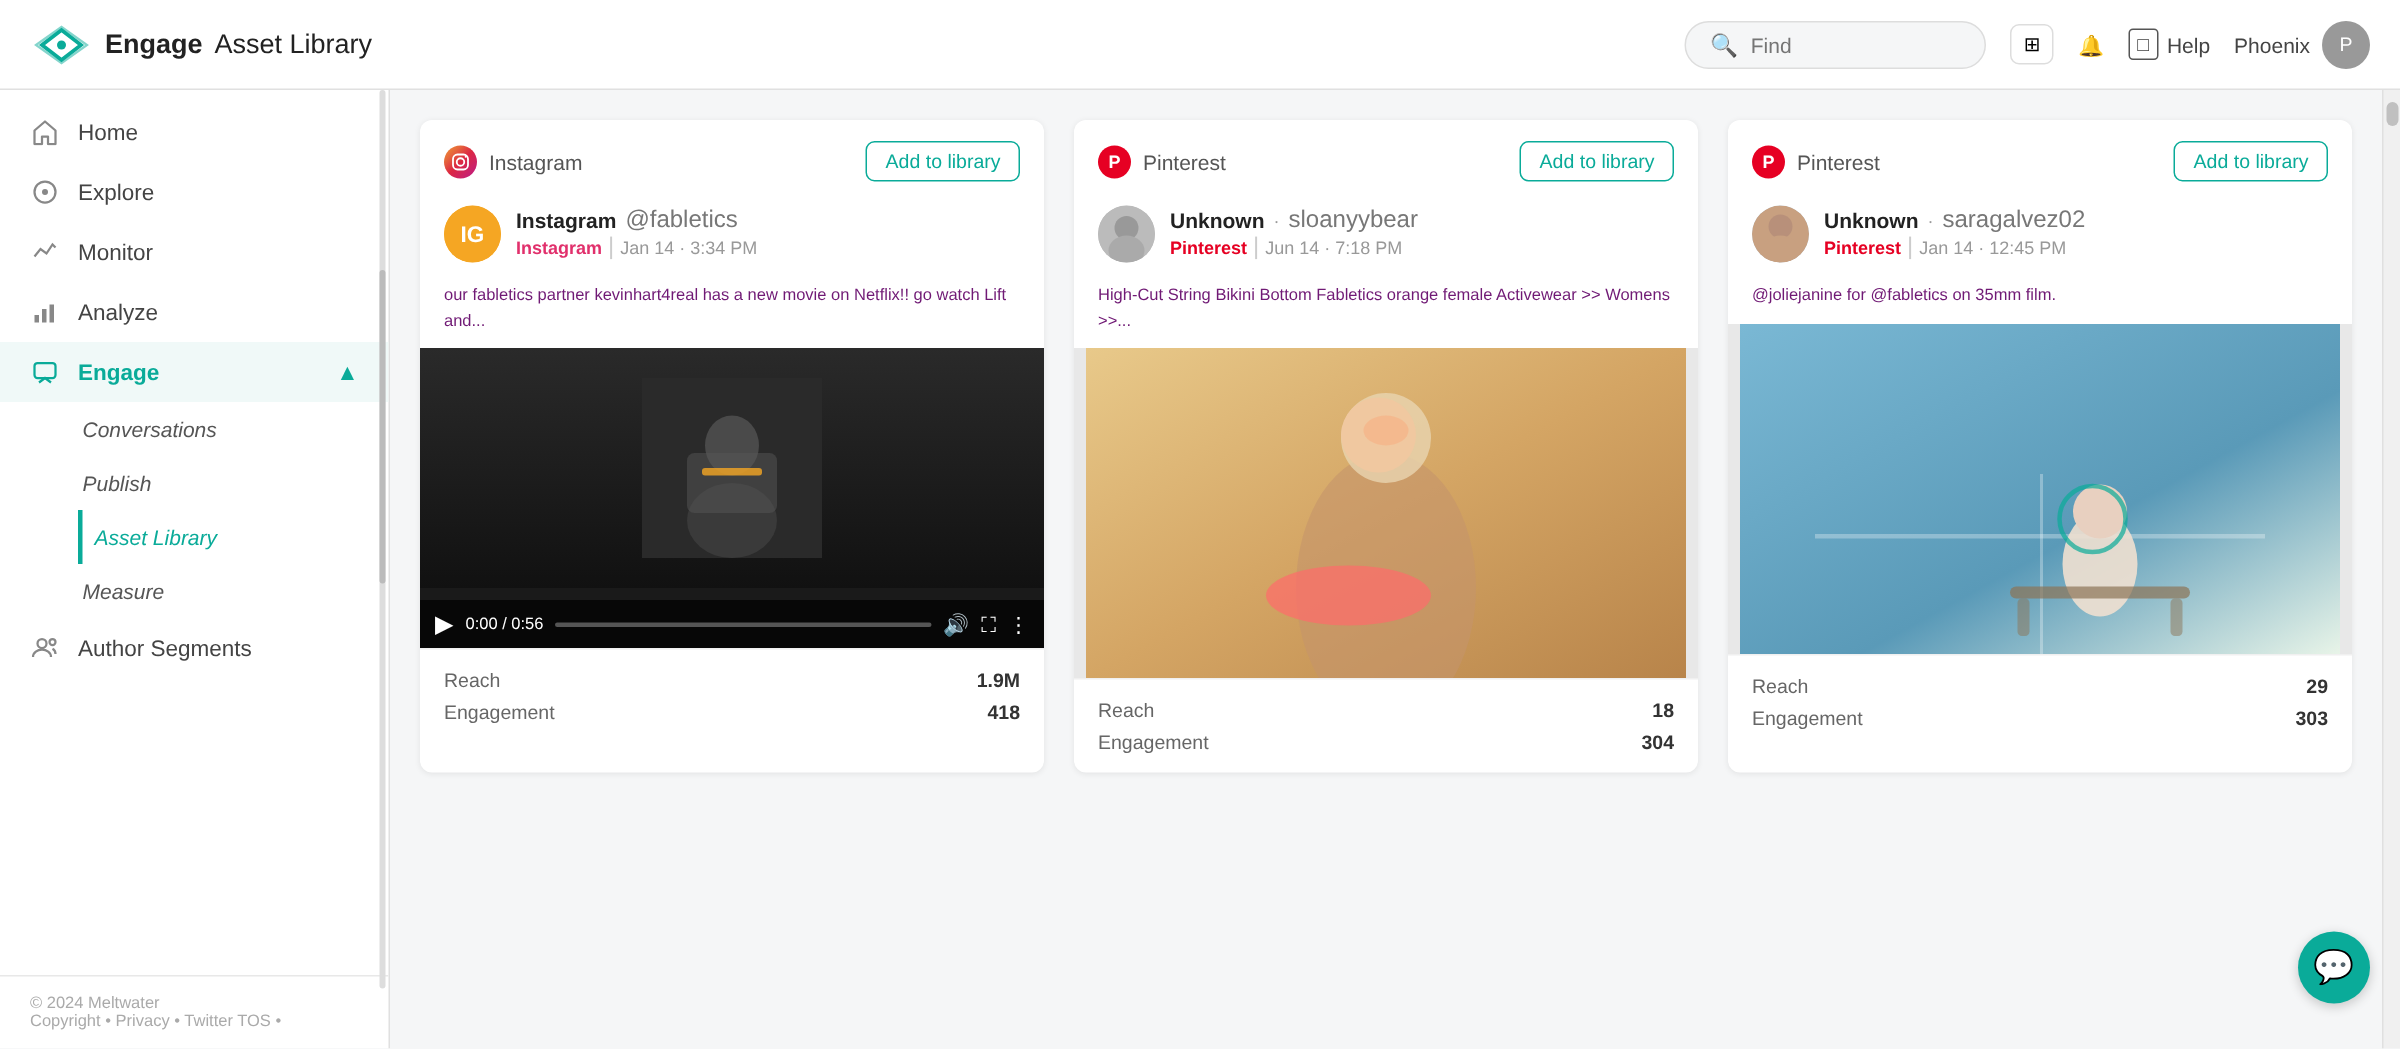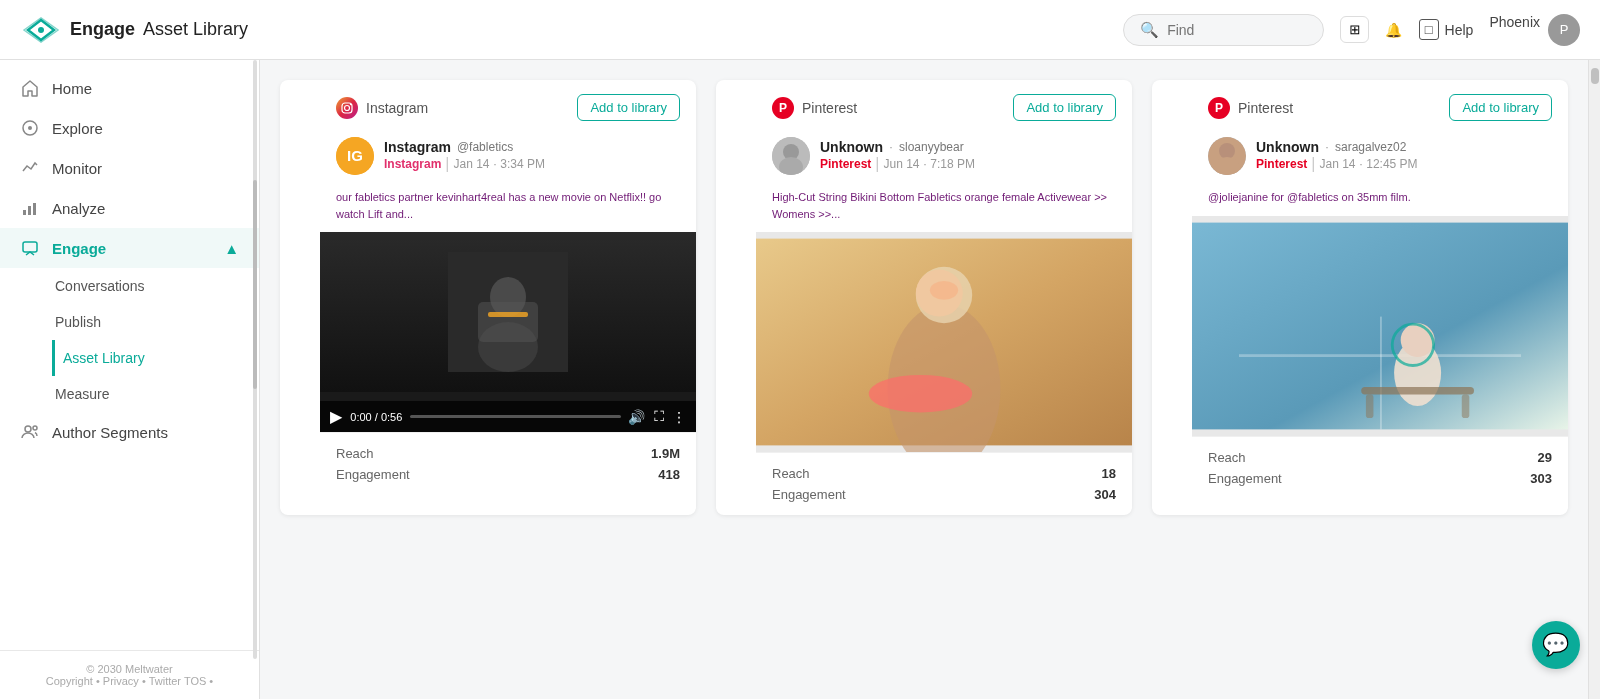--- a/index.html
+++ b/index.html
@@ -16,42 +16,42 @@
     .logo-title { font-size: 18px; color: #222; font-weight: 400; }
     .topnav-search {
       display: flex; align-items: center; gap: 8px;
       background: #f5f6f7; border: 1px solid #ddd; border-radius: 20px;
       padding: 6px 16px; min-width: 200px; margin-left: auto;
     }
     .topnav-search input { border: none; background: transparent; outline: none; font-size: 14px; color: #4d7c0f; width: 140px; }
     .topnav-actions { display: flex; align-items: center; gap: 16px; }
     .topnav-grid-btn { background: none; border: 1px solid #ddd; border-radius: 6px; padding: 5px 8px; cursor: pointer; }
     .topnav-notif, .topnav-help { background: none; border: none; cursor: pointer; display: flex; align-items: center; gap: 6px; font-size: 14px; color: #444; }
-    .topnav-user { display: flex; gap: 8px; cursor: pointer; }
+    .topnav-user { display: flex; align-items: center; gap: 8px; cursor: pointer; }
     .avatar-circle { width: 32px; height: 32px; border-radius: 50%; background: #999; display: flex; align-items: center; justify-content: center; color: #fff; font-size: 13px; }
 
     
     .body-layout { display: flex; flex: 1; overflow: hidden; }
 
     
     .sidebar {
       width: 260px; flex-shrink: 0; background: #fff;
       border-right: 1px solid #e0e0e0; display: flex; flex-direction: column;
-      overflow: hidden; position: relative; text-align: center;
+      overflow: hidden; position: relative;
     }
     .sidebar-scroll { flex: 1; overflow-y: auto; padding: 8px 0; }
     .sidebar-scroll::-webkit-scrollbar { width: 6px; }
     .sidebar-scroll::-webkit-scrollbar-thumb { background: #ccc; border-radius: 3px; }
     .sidebar-item {
       display: flex; align-items: center; gap: 12px;
       padding: 10px 20px; cursor: pointer; font-size: 15px; color: #444;
       border-radius: 0; transition: background 0.15s;
     }
     .sidebar-item-icon { width: 20px; height: 20px; display: flex; align-items: center; justify-content: center; flex-shrink: 0; }
-    .sidebar-sub { padding-left: 52px; }
+    .sidebar-sub { padding-left: 52px; font-style: italic; }
     .sidebar-sub-item {
       display: flex; align-items: center; padding: 10px 0 10px 0;
       font-size: 14px; color: #555; cursor: pointer; border-left: 3px solid transparent;
     }
     .sidebar-sub-item.active { color: #0aab99; border-left: 3px solid #0aab99; padding-left: 8px; }
     .sidebar-engage-header {
       display: flex; align-items: center; justify-content: space-between;
       padding: 10px 20px; cursor: pointer; font-size: 15px; color: #0aab99; background: #f0f9f8;
     }
     .sidebar-footer { padding: 12px 20px; font-size: 11px; color: #aaa; border-top: 1px solid #e8e8e8; }
@@ -62,21 +62,21 @@
     .main-content::-webkit-scrollbar-thumb { background: #ccc; border-radius: 4px; }
 
     .cards-grid {
       display: grid; grid-template-columns: repeat(3, 1fr);
       gap: 20px; padding: 20px; min-width: 0;
     }
 
     
     .card {
       background: #fff; border-radius: 8px; overflow: hidden;
-      box-shadow: 0 1px 4px rgba(0,0,0,0.08); display: flex; flex-direction: column; padding-left: 40px;
+      box-shadow: 0 1px 4px rgba(0,0,0,0.08); display: flex; flex-direction: column;
     }
     .card-header {
       display: flex; align-items: center; justify-content: space-between;
       padding: 14px 16px 8px;
     }
     .card-platform { display: flex; align-items: center; gap: 8px; font-size: 14px; color: #555; }
     .platform-icon { width: 22px; height: 22px; border-radius: 50%; display: flex; align-items: center; justify-content: center; font-size: 12px; flex-shrink: 0; }
     .platform-instagram { background: linear-gradient(135deg, #f09433, #e6683c, #dc2743, #cc2366, #bc1888); color: #fff; }
     .platform-pinterest { background: #e60023; color: #fff; }
     .add-to-library-btn {
@@ -84,21 +84,21 @@
       border-radius: 6px; padding: 5px 12px; font-size: 13px; cursor: pointer;
       white-space: nowrap; font-weight: 500;
     }
 
     .card-author { display: flex; align-items: center; gap: 10px; padding: 8px 16px; }
     .author-avatar { width: 38px; height: 38px; border-radius: 50%; overflow: hidden; flex-shrink: 0; display: flex; align-items: center; justify-content: center; }
     .author-avatar-instagram { background: #f5a623; }
     .author-avatar-pinterest { background: #bbb; }
     .author-info { display: flex; flex-direction: column; }
     .author-name { font-weight: 700; font-size: 14px; color: #222; }
-    .author-handle { font-size: 12px; color: #777; }
+    .author-handle { font-size: 16px; color: #777; }
     .author-platform-label { font-size: 12px; font-weight: 600; }
     .author-platform-instagram { color: #e1306c; }
     .author-platform-pinterest { color: #e60023; }
     .author-date { font-size: 12px; color: #999; }
 
     .card-text { padding: 6px 16px 10px; font-size: 11px; color: #701a75; line-height: 1.5; }
     .video-placeholder {
       width: 100%; height: 200px; background: #1a1a1a;
       display: flex; flex-direction: column; justify-content: flex-end;
       position: relative;
@@ -267,21 +267,21 @@
 
     </div>
 
     <div style="position:absolute;right:0;top:0;bottom:40px;width:8px;">
       <div style="width:4px;background:#ddd;height:100%;margin:0 auto;border-radius:2px;position:relative;">
         <div style="width:4px;background:#bbb;height:35%;border-radius:2px;position:absolute;top:20%;"></div>
       </div>
     </div>
 
     <div class="sidebar-footer">
-      <span>© 2030 Meltwater</span>
+      <span>© 2024 Meltwater</span>
       <br>
       <span style="color:#aaa;">Copyright • Privacy • Twitter TOS •</span>
     </div>
   </aside>
 
   <main class="main-content">
     <div class="cards-grid">
 
       <div class="card">
         <div class="card-header">

